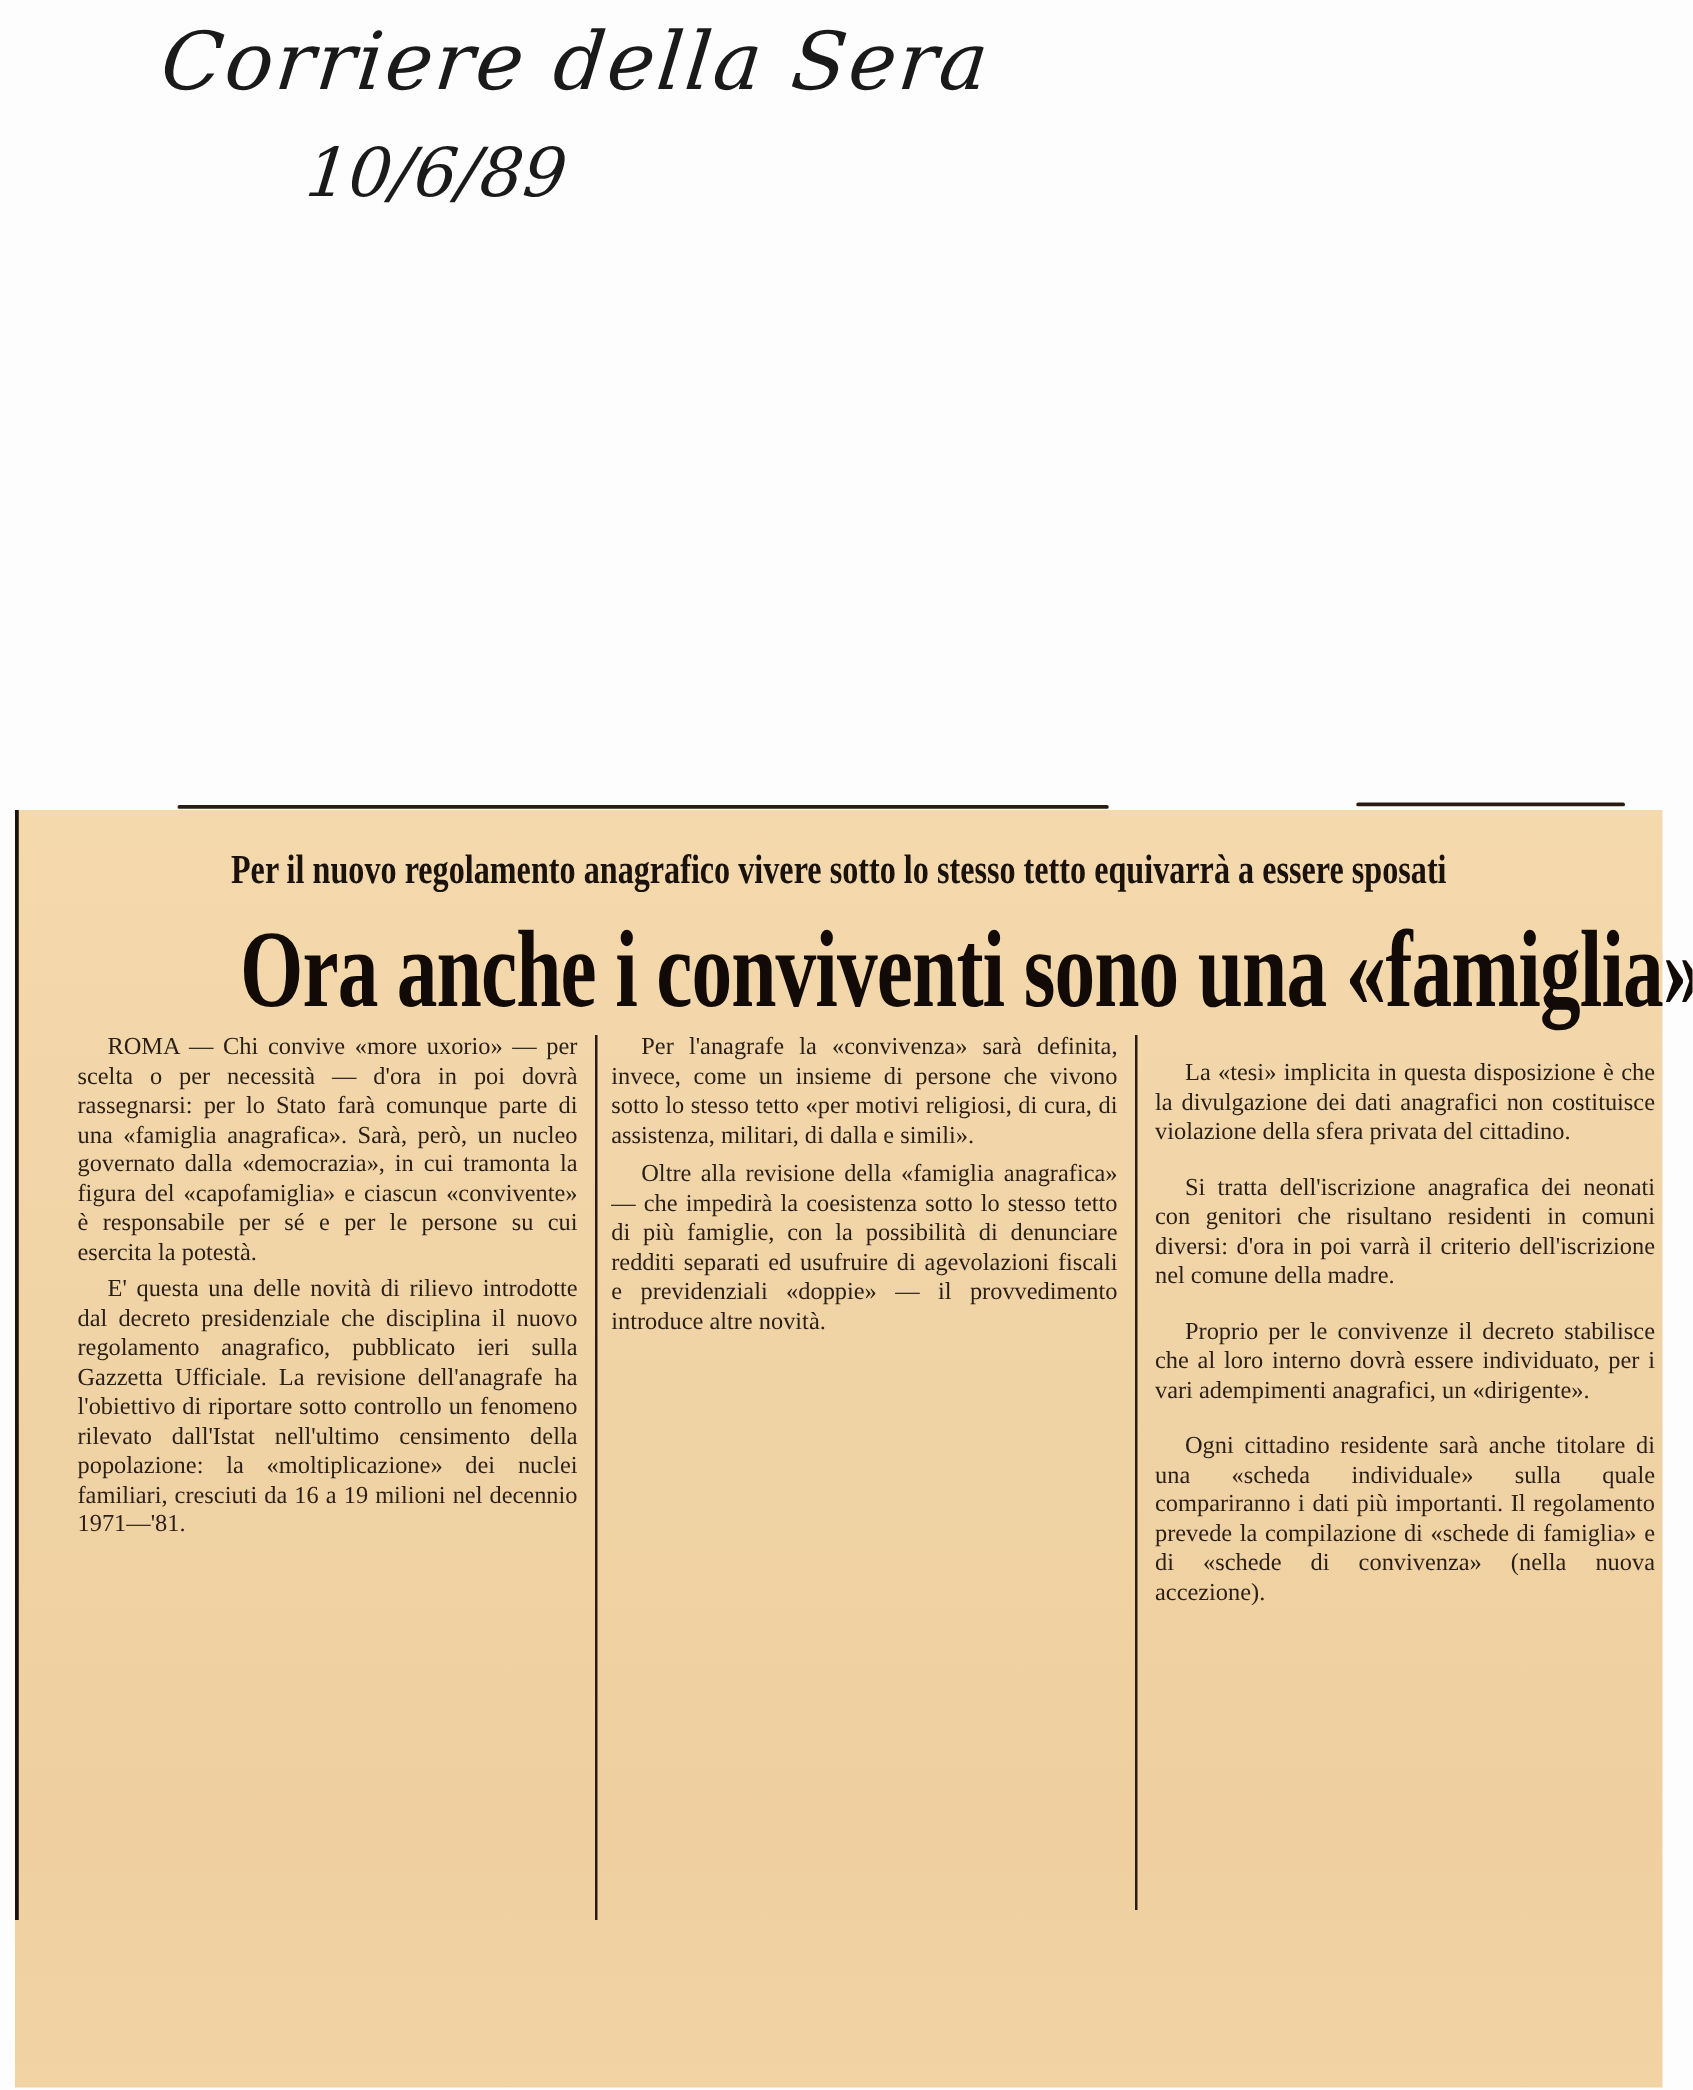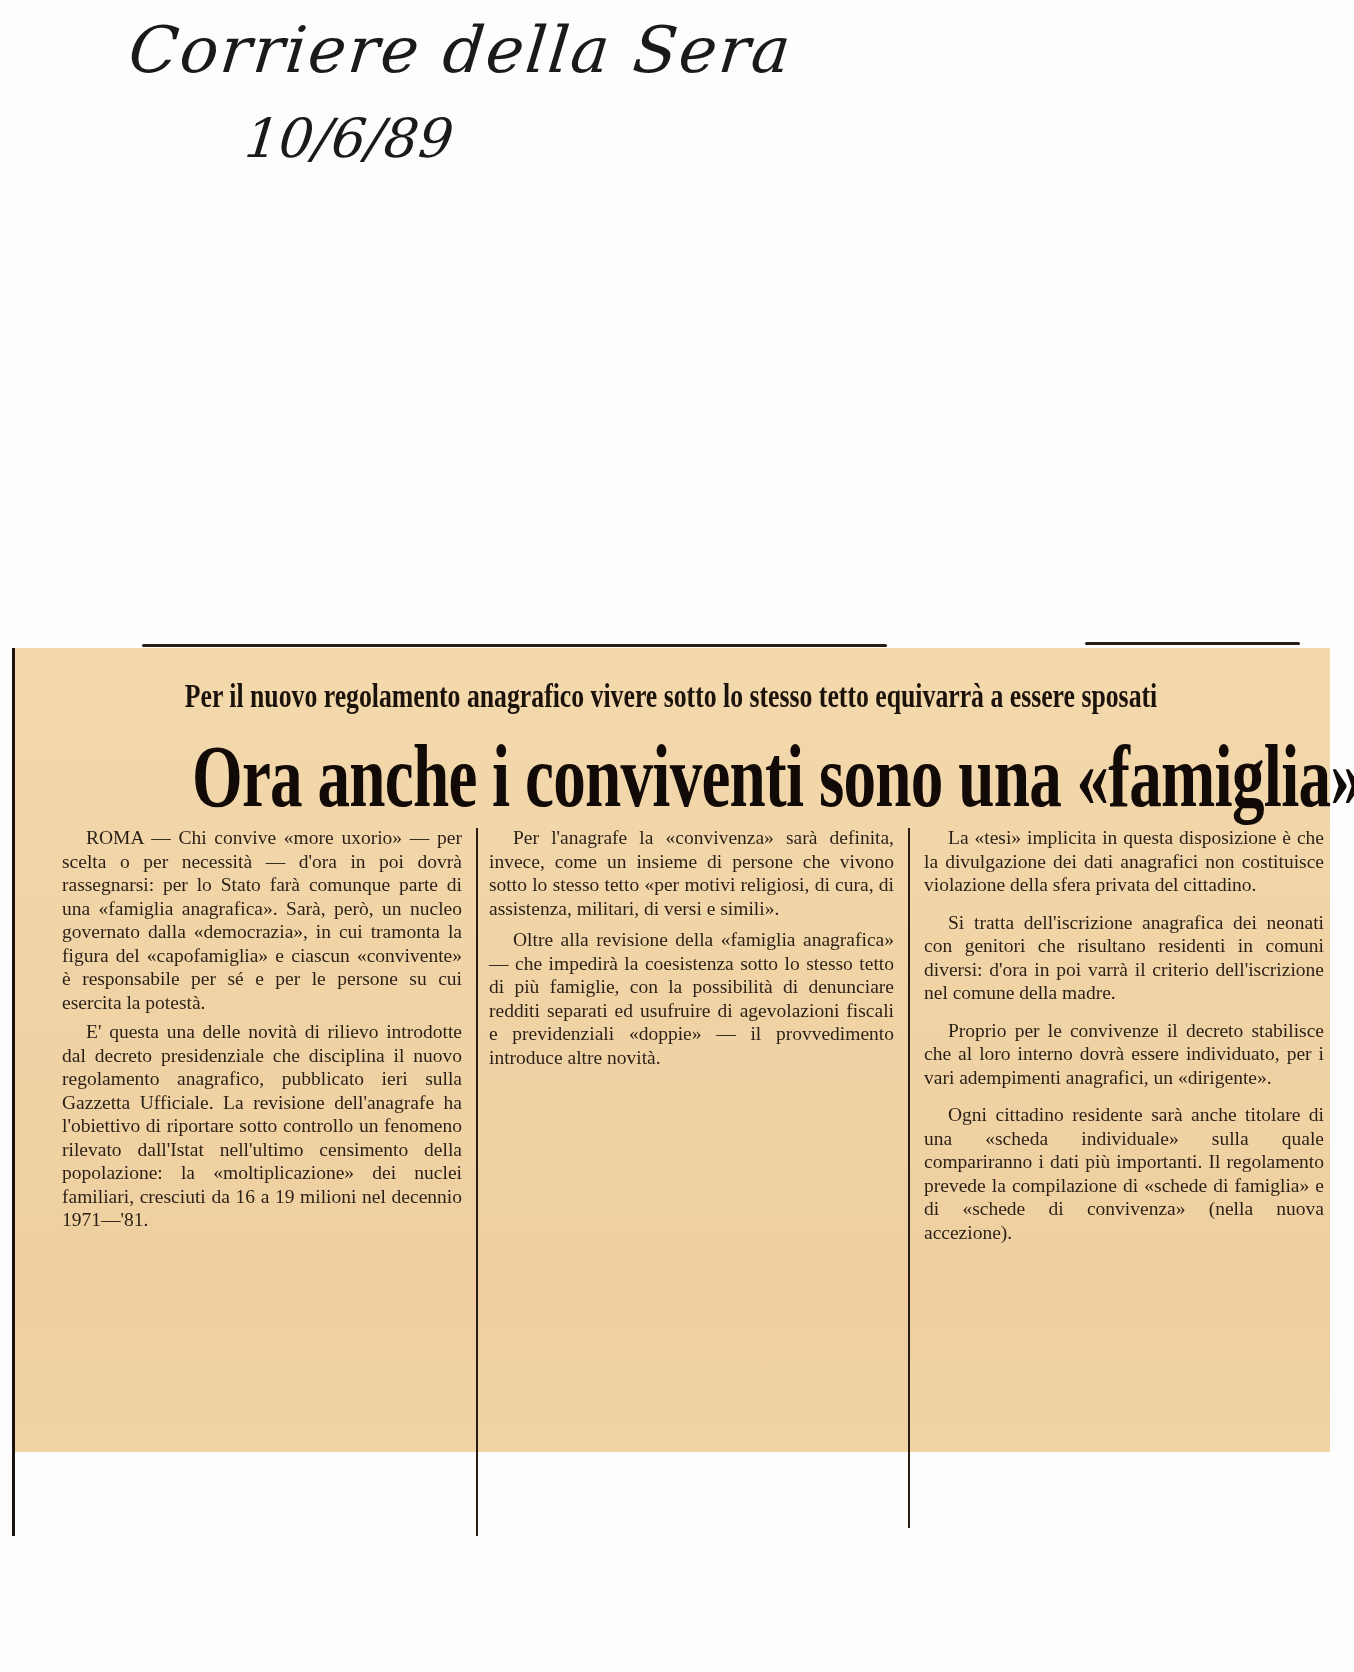--- a/index.html
+++ b/index.html
@@ -17,21 +17,21 @@
     font-style: italic;
     color: #1a1a1a;
     transform: skewX(-6deg);
   }
   .hw-line1 { font-size: 64px; letter-spacing: 2px; font-weight: 300; line-height: 1; }
   .hw-line2 { font-size: 54px; margin-left: 125px; margin-top: 30px; line-height: 1; }
 
   .clipping {
     position: absolute;
     left: 12px; top: 648px;
-    width: 1318px; height: 804px;
+    width: 1318px; height: 1022px;
     background: linear-gradient(180deg, #f4d9ad 0%, #f0d4a6 40%, #efcf9f 80%, #f1d3a4 100%);
     box-sizing: border-box;
   }
   .top-rule-a { position: absolute; left: 130px; top: -4px; width: 745px; height: 3px; background: #2a1c12; border-radius: 2px; }
   .top-rule-b { position: absolute; right: 30px; top: -6px; width: 215px; height: 3px; background: #2a1c12; border-radius: 2px; }
   .left-rule { position: absolute; left: 0; top: 0; width: 3px; height: 888px; background: #1a120c; }
 
   .subhead {
     position: absolute; left: 0; right: 0; top: 30px;
     text-align: center;
@@ -67,21 +67,21 @@
     line-height: 23.5px;
     color: #2a1f17;
     text-align: justify;
     hyphens: manual;
   }
   .col p { margin: 0 0 6px 0; text-indent: 24px; }
   .col p.noindent { text-indent: 0; }
   .col1 { left: 50px; width: 400px; }
   .col2 { left: 477px; width: 405px; }
   .col3 { left: 912px; width: 400px; }
-  .col3 p { margin-bottom: 14px; }
+  .col3 p { margin-bottom: 14px; margin-top: 21px; }
   .col2 p { margin-bottom: 8px; }
 
   .vrule { position: absolute; top: 180px; width: 2px; background: #2a1c12; }
   .vrule1 { left: 464px; height: 708px; }
   .vrule2 { left: 896px; height: 700px; }
 </style>
 </head>
 <body>
 
 <div class="handwriting">
@@ -99,21 +99,21 @@
 
   <div class="vrule vrule1"></div>
   <div class="vrule vrule2"></div>
 
   <div class="columns">
     <div class="col col1">
       <p>ROMA — Chi convive «more uxorio» — per scelta o per necessità — d'ora in poi dovrà rassegnarsi: per lo Stato farà comunque parte di una «famiglia anagrafica». Sarà, però, un nucleo governato dalla «democrazia», in cui tramonta la figura del «capofamiglia» e ciascun «convivente» è responsabile per sé e per le persone su cui esercita la potestà.</p>
       <p>E' questa una delle novità di rilievo introdotte dal decreto presidenziale che disciplina il nuovo regolamento anagrafico, pubblicato ieri sulla Gazzetta Ufficiale. La revisione dell'anagrafe ha l'obiettivo di riportare sotto controllo un fenomeno rilevato dall'Istat nell'ultimo censimento della popolazione: la «moltiplicazione» dei nuclei familiari, cresciuti da 16 a 19 milioni nel decennio 1971—'81.</p>
     </div>
     <div class="col col2">
-      <p>Per l'anagrafe la «convivenza» sarà definita, invece, come un insieme di persone che vivono sotto lo stesso tetto «per motivi religiosi, di cura, di assistenza, militari, di versi e simili».</p>
+      <p>Per l'anagrafe la «convivenza» sarà definita, invece, come un insieme di persone che vivono sotto lo stesso tetto «per motivi religiosi, di cura, di assistenza, militari, di dalla e simili».</p>
       <p>Oltre alla revisione della «famiglia anagrafica» — che impedirà la coesistenza sotto lo stesso tetto di più famiglie, con la possibilità di denunciare redditi separati ed usufruire di agevolazioni fiscali e previdenziali «doppie» — il provvedimento introduce altre novità.</p>
     </div>
     <div class="col col3">
       <p>La «tesi» implicita in questa disposizione è che la divulgazione dei dati anagrafici non costituisce violazione della sfera privata del cittadino.</p>
       <p>Si tratta dell'iscrizione anagrafica dei neonati con genitori che risultano residenti in comuni diversi: d'ora in poi varrà il criterio dell'iscrizione nel comune della madre.</p>
       <p>Proprio per le convivenze il decreto stabilisce che al loro interno dovrà essere individuato, per i vari adempimenti anagrafici, un «dirigente».</p>
       <p>Ogni cittadino residente sarà anche titolare di una «scheda individuale» sulla quale compariranno i dati più importanti. Il regolamento prevede la compilazione di «schede di famiglia» e di «schede di convivenza» (nella nuova accezione).</p>
     </div>
   </div>
 </div>

